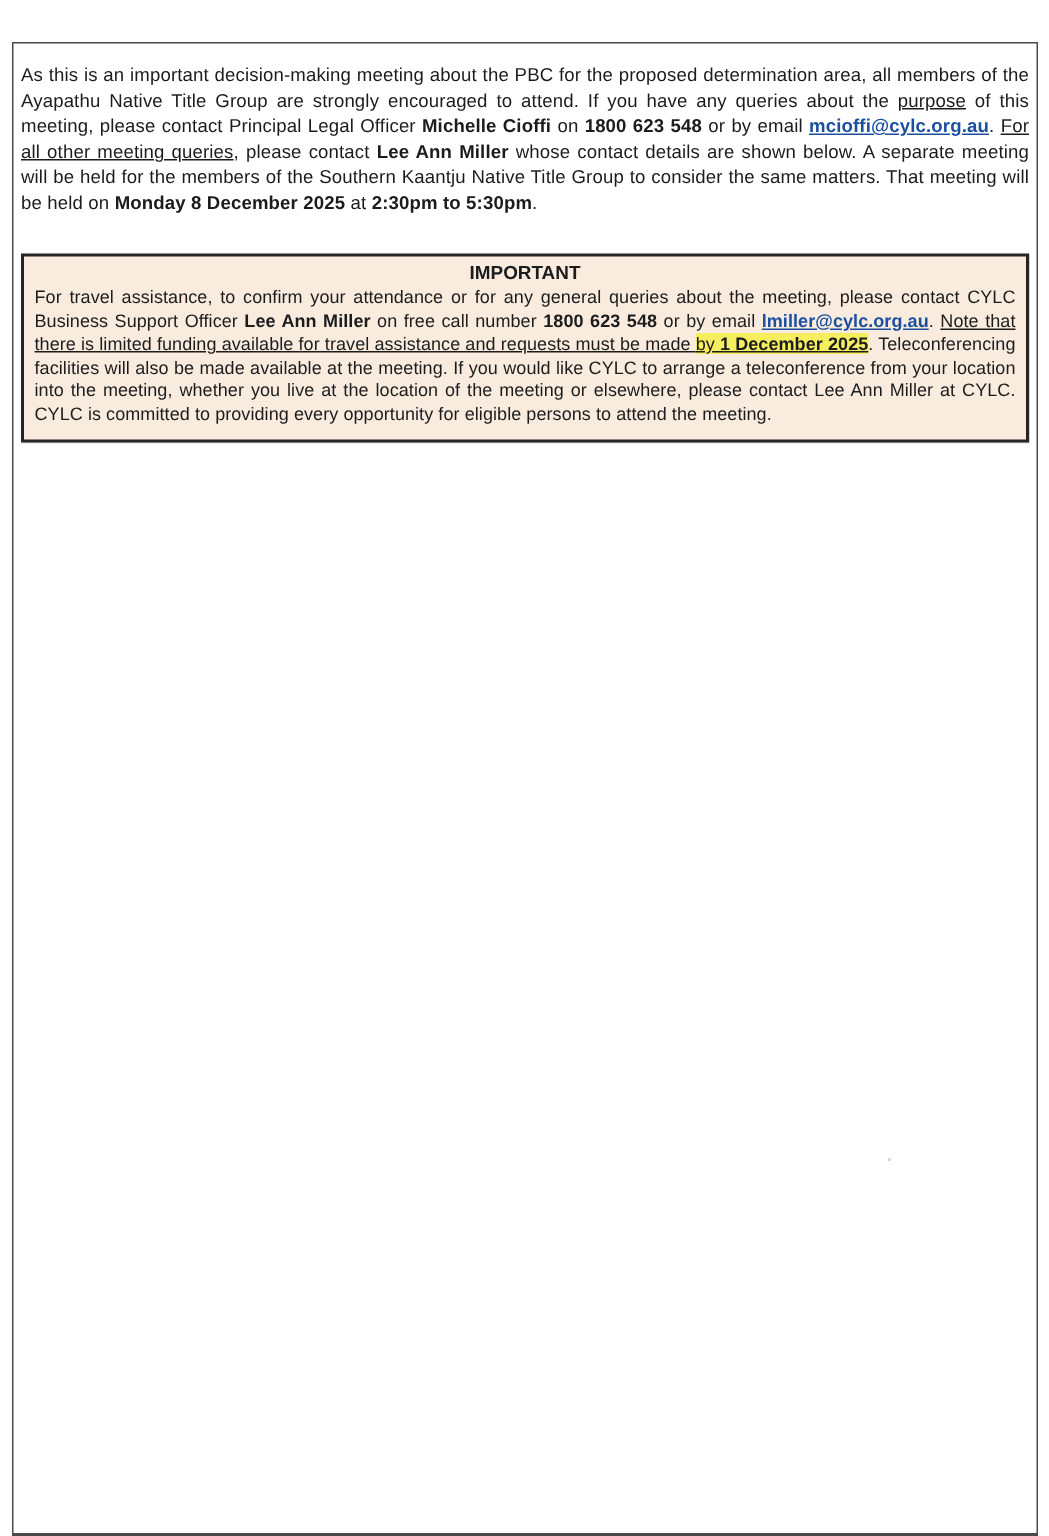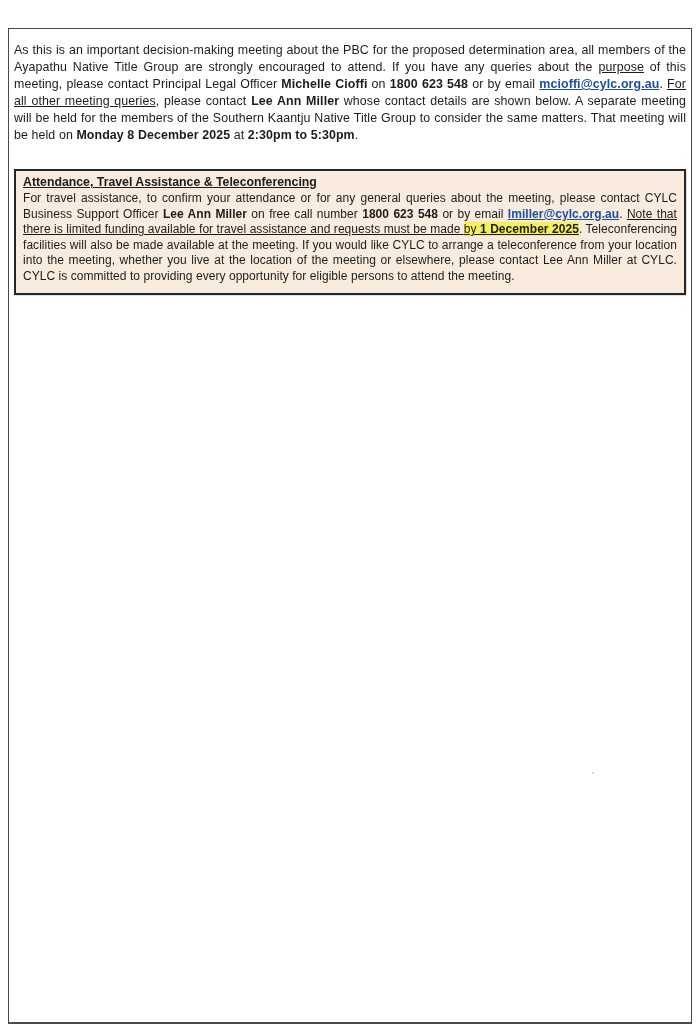--- a/index.html
+++ b/index.html
@@ -88,20 +88,20 @@
 </head>
 <body>
 
 <div class="sheet">
   <div class="page-frame">
     <div class="content">
 
       <p class="para"><span>As this is an important decision-making meeting about the PBC for the proposed determination area, all members of the Ayapathu Native Title Group are strongly encouraged to attend. If you have any queries about the </span><span class="u">purpose</span><span> of this meeting, please contact Principal Legal Officer </span><span class="b">Michelle Cioffi</span><span> on </span><span class="b">1800 623 548</span><span> or by email </span><a class="link">mcioffi@cylc.org.au</a><span>. </span><span class="u">For all other meeting queries</span><span>, please contact </span><span class="b">Lee Ann Miller</span><span> whose contact details are shown below.  A separate meeting will be held for the members of the Southern Kaantju Native Title Group to consider the same matters.  That meeting will be held on </span><span class="b">Monday 8 December 2025</span><span> at </span><span class="b">2:30pm to 5:30pm</span><span>.</span></p>
 
       <div class="important-box">
-        <div class="important-heading">Attendance, Travel Assistance &amp; Teleconferencing</div>
+        <div class="important-title">IMPORTANT</div>
         <p class="important-body"><span>For travel assistance, to confirm your attendance or for any general queries about the meeting, please contact CYLC Business Support Officer </span><span class="b">Lee Ann Miller</span><span> on free call number </span><span class="b">1800 623 548</span><span> or by email </span><a class="link">lmiller@cylc.org.au</a><span>. </span><span class="u">Note that there is limited funding available for travel assistance and requests must be made </span><span class="u hl">by </span><span class="u hl b">1 December 2025</span><span>. Teleconferencing facilities will also be made available at the meeting. If you would like CYLC to arrange a teleconference from your location into the meeting, whether you live at the location of the meeting or elsewhere, please contact Lee Ann Miller at CYLC. CYLC is committed to providing every opportunity for eligible persons to attend the meeting.</span></p>
       </div>
 
     </div>
   </div>
   <div class="speck"></div>
 </div>
 
 </body></html>

